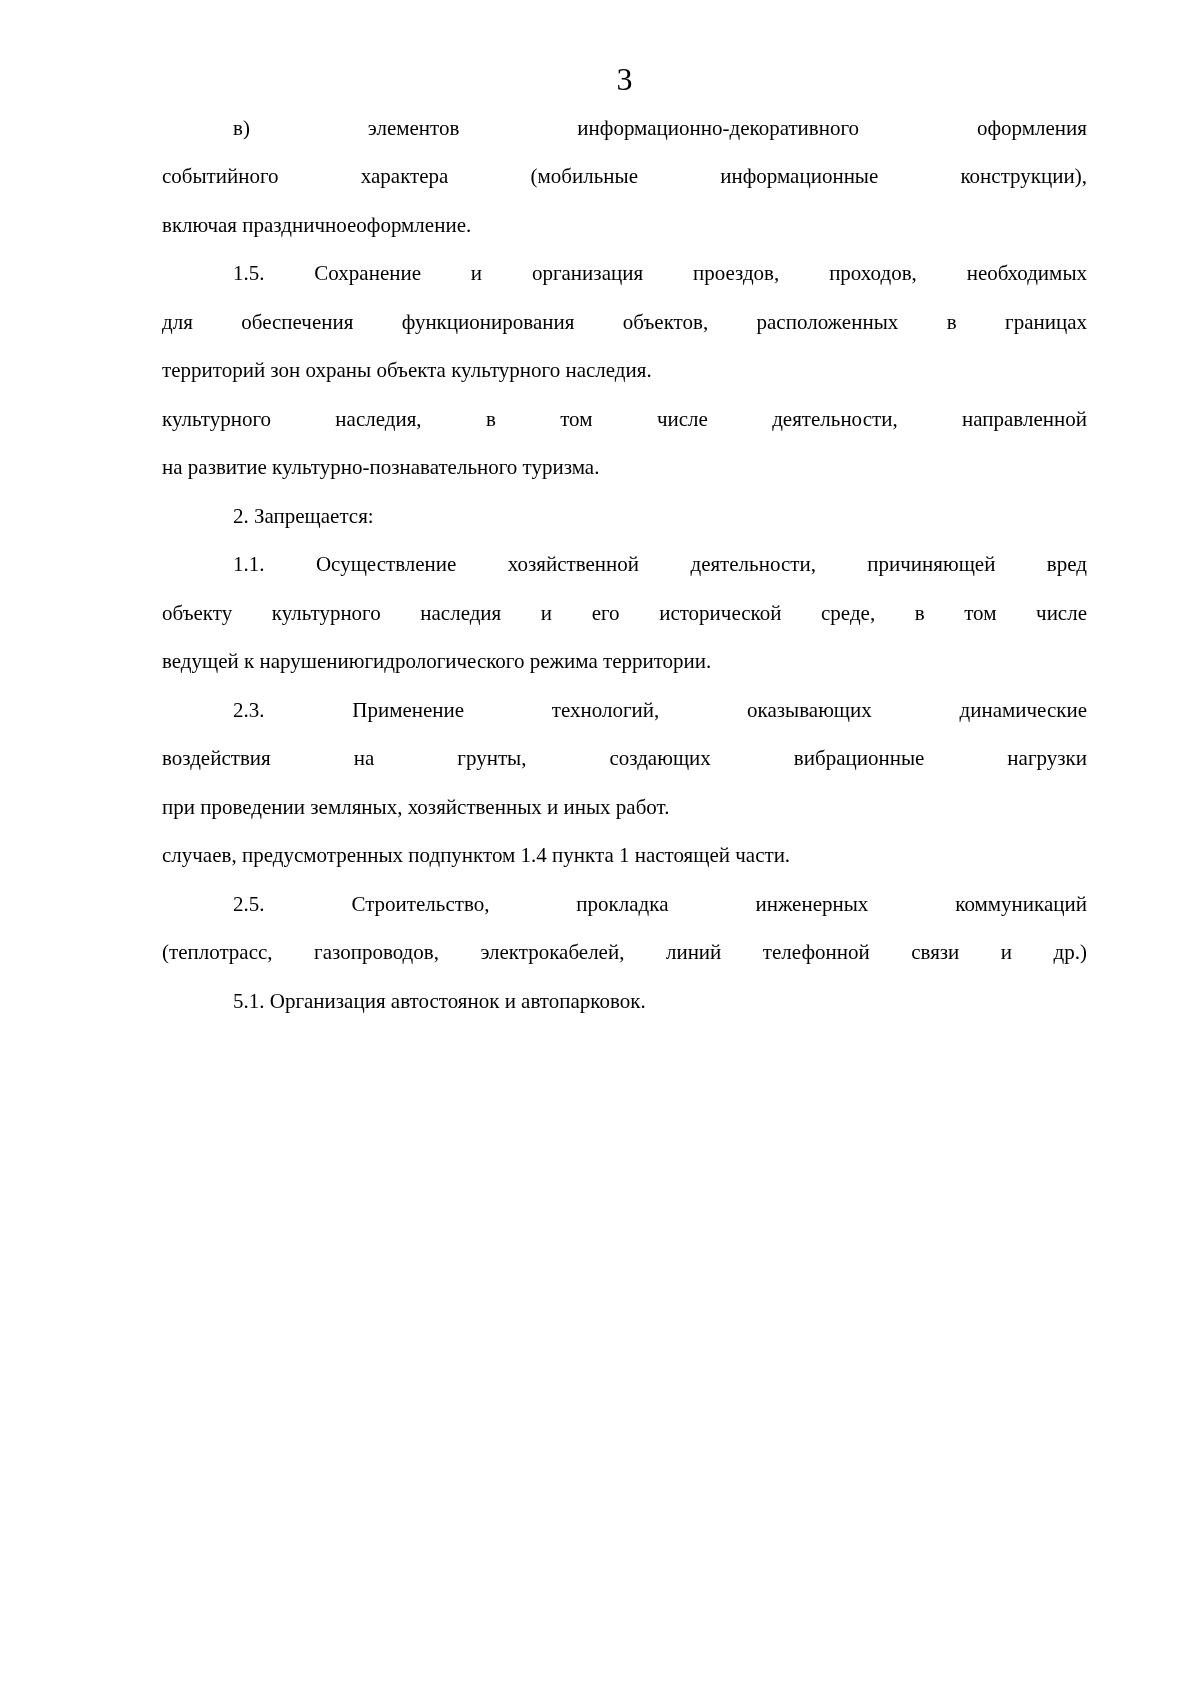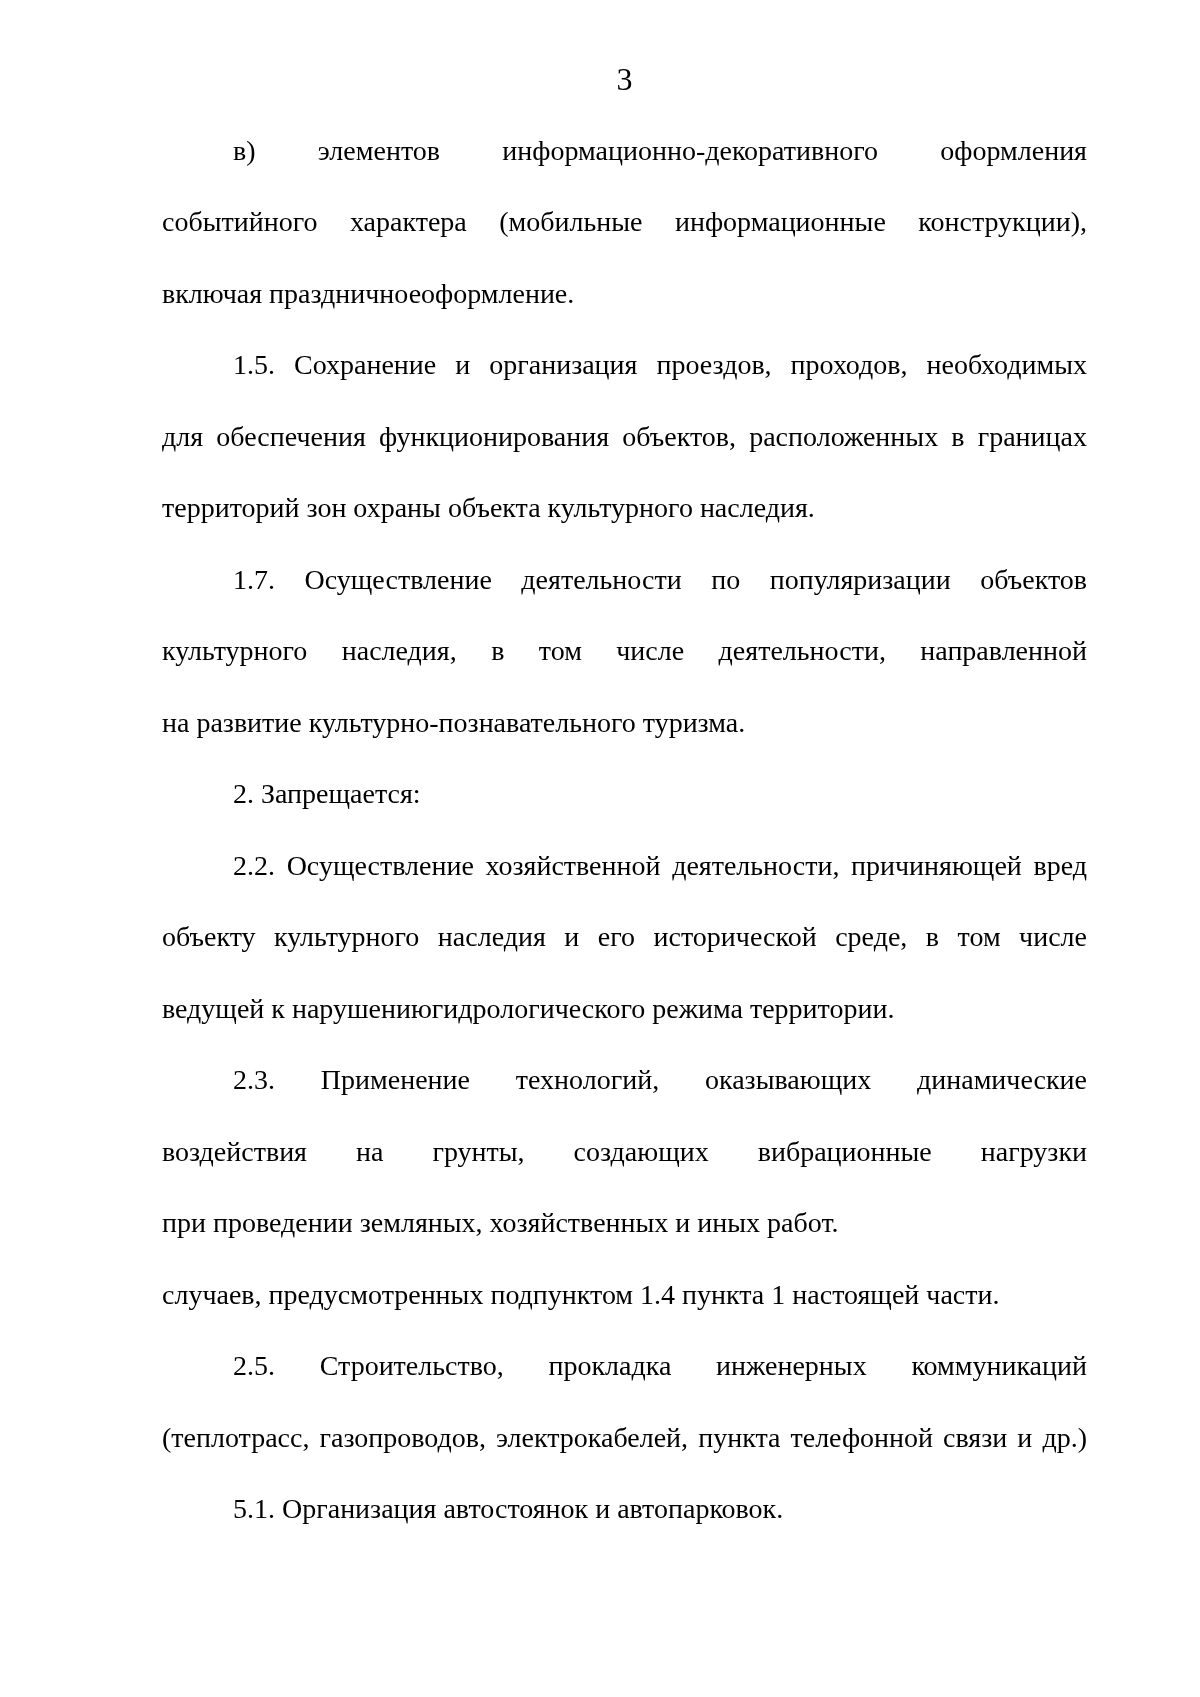--- a/index.html
+++ b/index.html
@@ -31,25 +31,24 @@
     line-height: 48.5px;
     text-align: center;
   }
   .content {
     position: absolute;
     top: 103.5px;
     left: 162px;
     width: 925px;
   }
   .line {
-    font-size: 28px;
+    font-size: 21px;
     line-height: 48.5px;
     white-space: nowrap;
     text-align: left;
-    margin-top: 23px;
   }
   .line.first {
     padding-left: 71px;
   }
   .line.just {
     text-align: justify;
     text-align-last: justify;
     text-justify: inter-word;
   }
 </style>
@@ -63,41 +62,40 @@
         <div class="line first just">в) элементов информационно-декоративного оформления</div>
         <div class="line just">событийного характера (мобильные информационные конструкции),</div>
         <div class="line">включая праздничноеоформление.</div>
       </div>
       <div class="paragraph">
         <div class="line first just">1.5. Сохранение и организация проездов, проходов, необходимых</div>
         <div class="line just">для обеспечения функционирования объектов, расположенных в границах</div>
         <div class="line">территорий зон охраны объекта культурного наследия.</div>
       </div>
       <div class="paragraph">
-        <div class="line first just">1.7. Осуществление деятельности по популяризации объектов</div>
         <div class="line just">культурного наследия, в том числе деятельности, направленной</div>
         <div class="line">на развитие культурно-познавательного туризма.</div>
       </div>
       <div class="paragraph">
         <div class="line first">2. Запрещается:</div>
       </div>
       <div class="paragraph">
-        <div class="line first just">2.2. Осуществление хозяйственной деятельности, причиняющей вред</div>
+        <div class="line first just">1.1. Осуществление хозяйственной деятельности, причиняющей вред</div>
         <div class="line just">объекту культурного наследия и его исторической среде, в том числе</div>
         <div class="line">ведущей к нарушениюгидрологического режима территории.</div>
       </div>
       <div class="paragraph">
         <div class="line first just">2.3. Применение технологий, оказывающих динамические</div>
         <div class="line just">воздействия на грунты, создающих вибрационные нагрузки</div>
         <div class="line">при проведении земляных, хозяйственных и иных работ.</div>
       </div>
       <div class="paragraph">
         <div class="line">случаев, предусмотренных подпунктом 1.4 пункта 1 настоящей части.</div>
       </div>
       <div class="paragraph">
         <div class="line first just">2.5. Строительство, прокладка инженерных коммуникаций</div>
-        <div class="line just">(теплотрасс, газопроводов, электрокабелей, пункта телефонной связи и др.)</div>
+        <div class="line just">(теплотрасс, газопроводов, электрокабелей, линий телефонной связи и др.)</div>
       </div>
       <div class="paragraph">
         <div class="line first">5.1. Организация автостоянок и автопарковок.</div>
       </div>
     </div>
 </div>
 
 </body></html>

